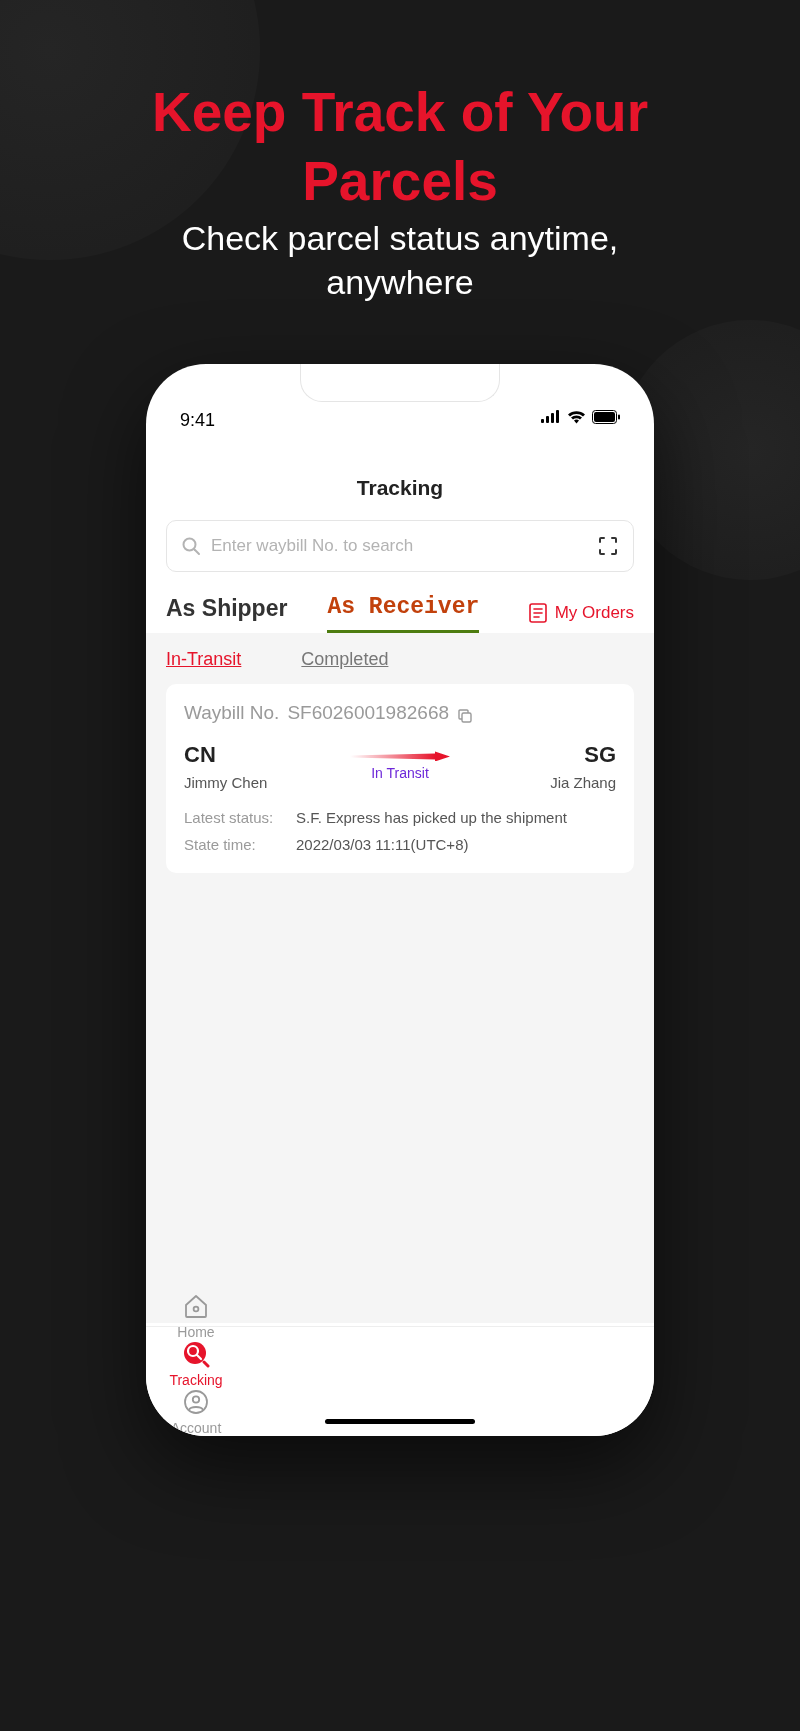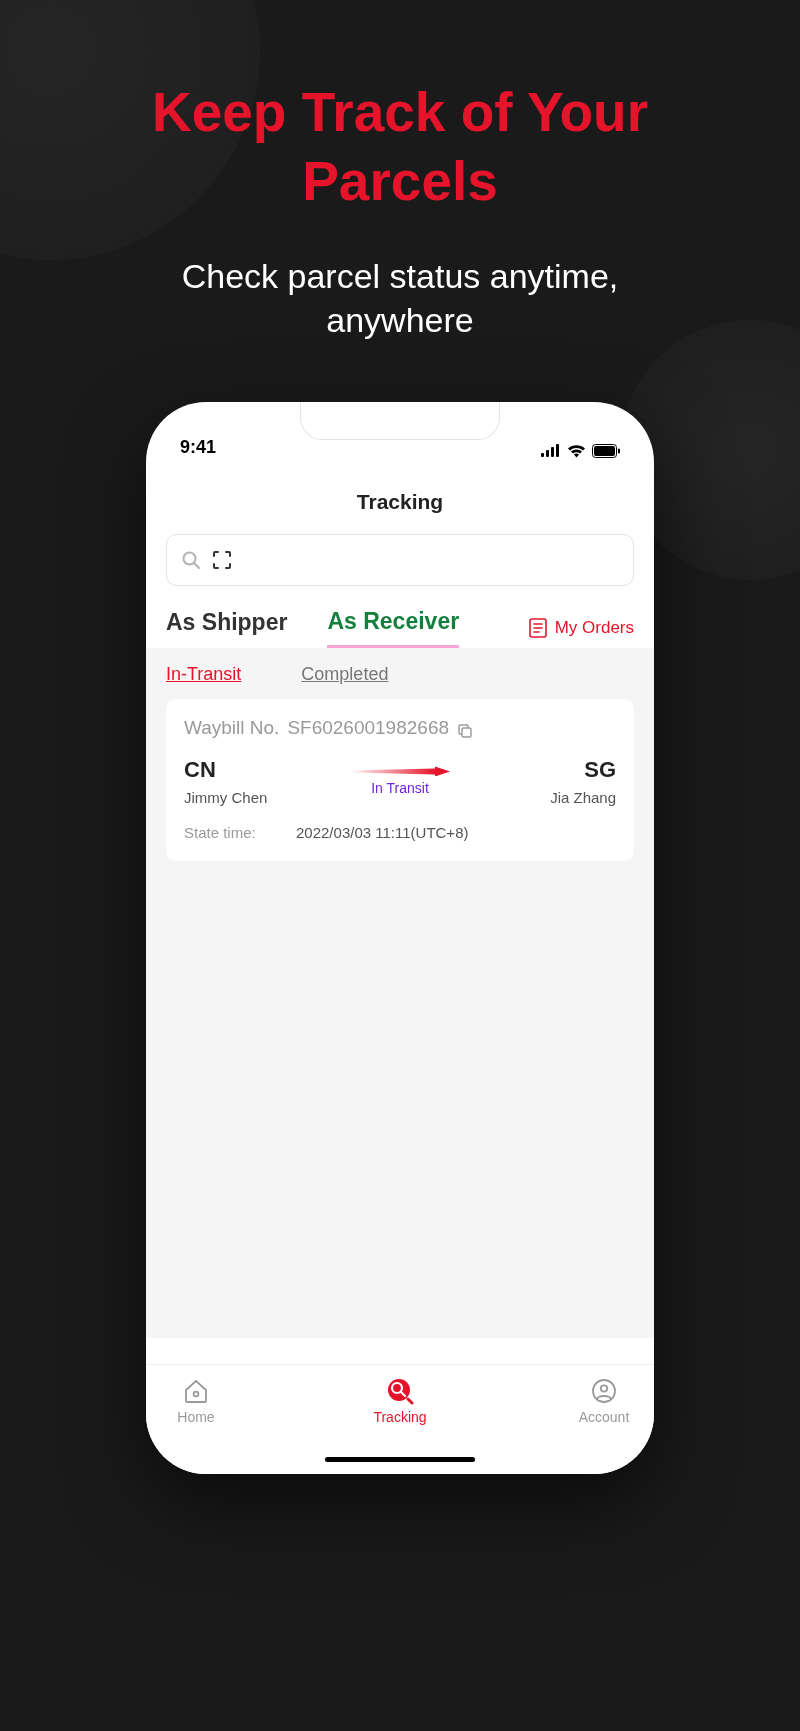--- a/index.html
+++ b/index.html
@@ -38,21 +38,20 @@
     line-height: 1.25;
     padding-top: 78px;
   }
   .promo-subtitle {
     position: relative;
     text-align: center;
     color: #ffffff;
     font-size: 34px;
     font-weight: 300;
     line-height: 1.3;
-    margin-top: 38px;
   }
   .phone {
     position: relative;
     width: 508px;
     height: 1072px;
     margin: 60px auto 0;
     background: #fff;
     border-radius: 60px;
     box-shadow: 0 30px 80px rgba(0,0,0,0.6);
     overflow: hidden;
@@ -65,25 +64,26 @@
     height: 38px;
     border: 1px solid #e5e5e5;
     border-top: none;
     border-bottom-left-radius: 22px;
     border-bottom-right-radius: 22px;
     pointer-events: none;
   }
   .status-bar {
     display: flex;
     justify-content: space-between;
-    align-items: flex-end;
+    align-items: flex-start;
     padding: 22px 34px 0;
     height: 56px;
     font-size: 18px;
-    font-weight: 700;
+    font-weight: 400;
+    margin-top: 24px;
   }
   .status-icons { display: flex; align-items: center; gap: 6px; }
   .header-title {
     text-align: center;
     font-size: 21px;
     font-weight: 600;
     color: #222;
     margin-top: 32px;
   }
   .search-bar {
@@ -113,22 +113,23 @@
   }
   .tab-item {
     font-size: 23px;
     font-weight: 600;
     color: #333;
     margin-right: 40px;
     padding-bottom: 10px;
     cursor: pointer;
   }
   .tab-item.active {
-    color: #15803d;
-    border-bottom: 3px solid #f9a8d4;
+    color: #c2410c;
+    border-bottom: 3px solid #4d7c0f;
+    font-family: Liberation Mono, monospace;
   }
   .tabs-spacer { flex: 1; }
   .my-orders {
     display: flex;
     align-items: center;
     gap: 8px;
     color: #e6142b;
     font-size: 17px;
     cursor: pointer;
   }
@@ -183,22 +184,23 @@
   .detail-row + .detail-row { margin-top: 10px; }
   .detail-label { color: #9a9a9a; width: 112px; }
   .detail-value { color: #555; flex: 1; }
   .bottom-nav {
     position: absolute;
     bottom: 0; left: 0; right: 0;
     height: 110px;
     border-top: 1px solid #eee;
     background: #fff;
     display: flex;
-    justify-content: space-between;
+    justify-content: flex-end;
     padding-top: 12px;
+    flex-direction: column;
   }
   .nav-item {
     display: flex;
     flex-direction: column;
     align-items: center;
     gap: 4px;
     font-size: 14px;
     color: #9a9a9a;
     cursor: pointer;
     width: 100px;
@@ -251,20 +253,21 @@
     </div>
   </div>
 
   <div class="header-title">Tracking</div>
 
   <div class="search-bar">
     <svg width="20" height="20" viewBox="0 0 20 20">
         <circle cx="8.5" cy="8.5" r="6" fill="none" stroke="#b3b3b3" stroke-width="2"></circle>
         <line x1="13.5" y1="13.5" x2="18" y2="18" stroke="#b3b3b3" stroke-width="2" stroke-linecap="round"></line>
       </svg>
+    <input class="search-input" placeholder="Enter waybill No. to search" style="">
     <svg width="22" height="22" viewBox="0 0 22 22">
         <path d="M3 7 V4 a1 1 0 0 1 1-1 h3 M15 3 h3 a1 1 0 0 1 1 1 v3 M19 15 v3 a1 1 0 0 1 -1 1 h-3 M7 19 h-3 a1 1 0 0 1 -1 -1 v-3" fill="none" stroke="#333" stroke-width="2" stroke-linecap="round"></path>
       </svg>
   </div>
 
   <div class="tabs-row">
     <div class="tab-item">As Shipper</div>
     <div class="tab-item active">As Receiver</div>
     <div class="tabs-spacer"></div>
     <div class="my-orders">
@@ -303,20 +306,24 @@
           <div class="route-arrow"></div>
           <div class="route-status">In Transit</div>
         </div>
         <div class="route-side right">
           <div class="route-code">SG</div>
           <div class="route-name">Jia Zhang</div>
         </div>
       </div>
 
       <div class="detail-row">
+        <div class="detail-label">Latest status:</div>
+        <div class="detail-value">S.F. Express has picked up the shipment</div>
+      </div>
+      <div class="detail-row">
         <div class="detail-label">State time:</div>
         <div class="detail-value">2022/03/03 11:11(UTC+8)</div>
       </div>
     </div>
   </div>
 
   <div class="bottom-nav">
     <div class="nav-item">
       <svg width="28" height="28" viewBox="0 0 28 28">
           <path d="M4 13 L14 4 L24 13 V24 a1 1 0 0 1 -1 1 H5 a1 1 0 0 1 -1 -1 Z" fill="none" stroke="#9a9a9a" stroke-width="1.8" stroke-linejoin="round"></path>

